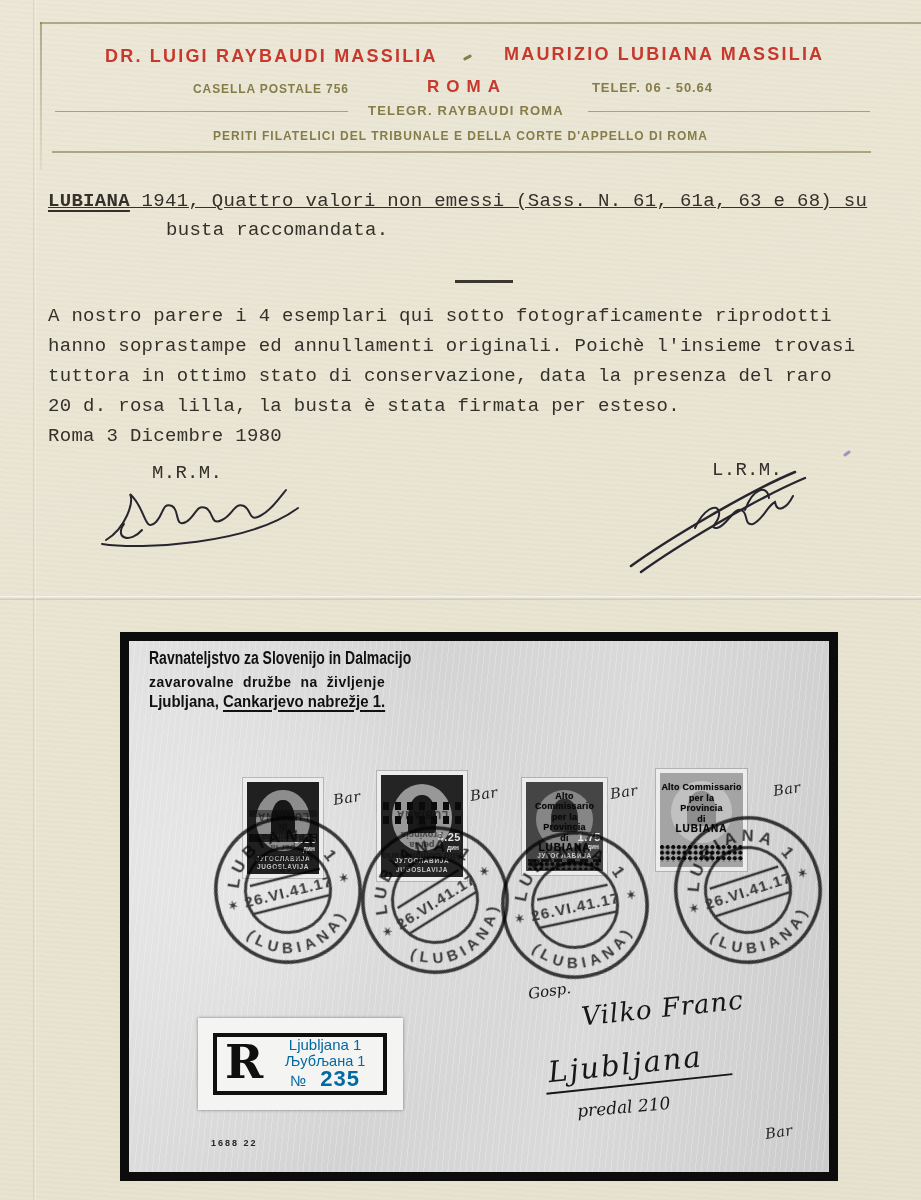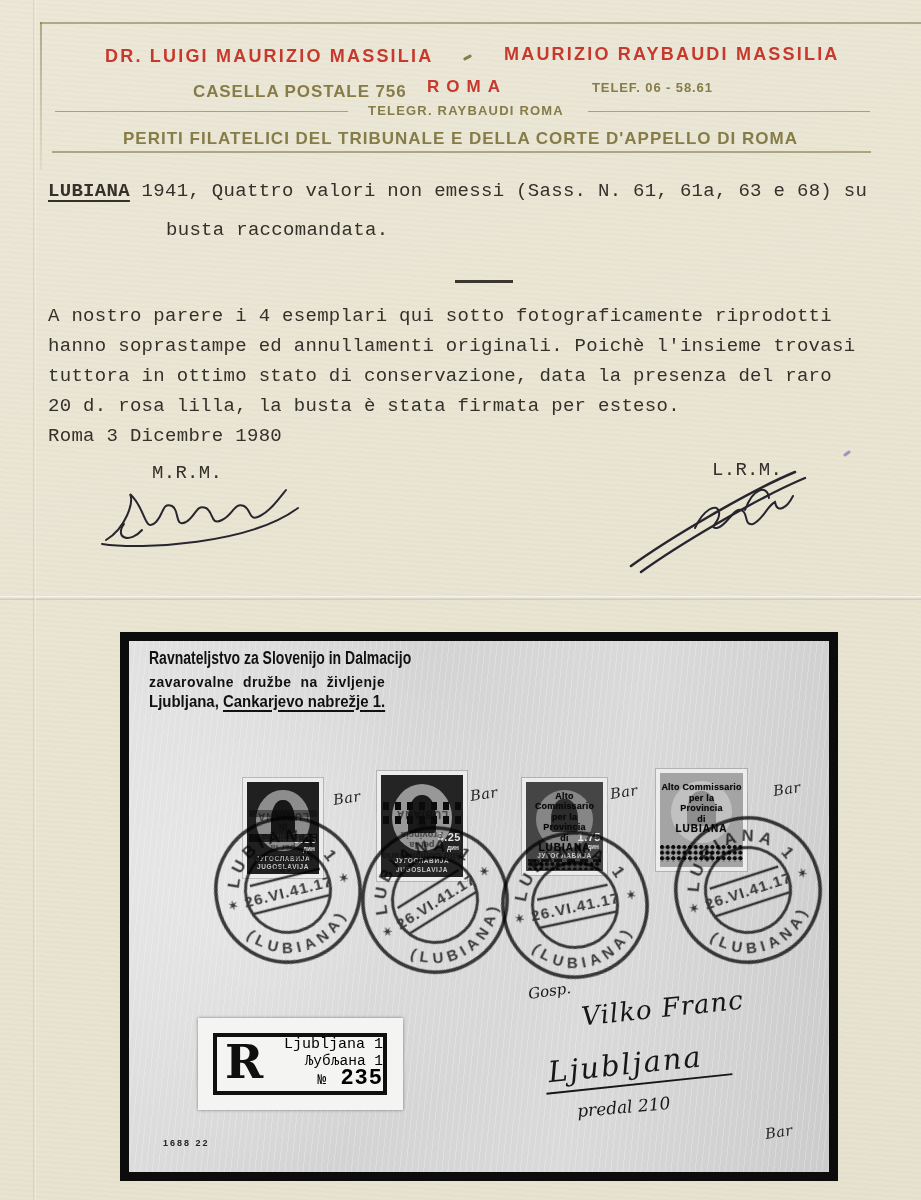--- a/index.html
+++ b/index.html
@@ -10,21 +10,21 @@
       repeating-linear-gradient(4deg, rgba(150,140,100,.035) 0 2px, rgba(0,0,0,0) 2px 5px),
       linear-gradient(160deg,#ece8d8 0%,#e9e5d3 45%,#e6e2cf 100%);}
   .abs{position:absolute;}
   
   .frame-top{left:40px;top:22px;right:0;height:0;border-top:2px solid rgba(125,116,66,.55);}
   .frame-left{left:40px;top:22px;width:2px;height:148px;background:linear-gradient(rgba(125,116,66,.55),rgba(125,116,66,.08));}
   .red{color:#c7382d;}
   .olive{color:#857c48;}
   .lh-name{font-size:18px;font-weight:bold;letter-spacing:2.2px;white-space:nowrap;}
   .lh-sep{width:9px;height:3px;background:#86804f;border-radius:2px;transform:rotate(-28deg);}
-  .lh-small{font-size:17px;font-weight:bold;letter-spacing:.9px;white-space:nowrap;}
+  .lh-small{font-size:12px;font-weight:bold;letter-spacing:.9px;white-space:nowrap;}
   .lh-roma{font-size:17px;font-weight:bold;letter-spacing:7px;}
   .lh-line{height:0;border-top:1.5px solid rgba(133,124,72,.65);}
   .lh-divider{left:52px;right:50px;top:151px;height:0;border-top:2px solid rgba(133,124,72,.6);}
   
   .tw{font-family:"Liberation Mono",monospace;font-size:19px;color:#34302a;letter-spacing:.3px;white-space:nowrap;}
   .term{font-weight:bold;text-decoration:underline;text-underline-offset:4px;text-decoration-thickness:2px;}
   .dash{left:455px;top:280px;width:58px;height:3px;background:#3a372f;}
   
   .sig path{fill:none;stroke:#27262e;stroke-width:2;stroke-linecap:round;}
   
@@ -63,58 +63,58 @@
   .dashrow{background:repeating-linear-gradient(90deg,#101010 0 8px,rgba(0,0,0,0) 8px 13px);}
   .dots{background-image:radial-gradient(circle at 2.2px 2.2px,#0b0b0b 1.9px,rgba(0,0,0,0) 2.2px);background-size:5.6px 5.6px;}
   
   .postmark{position:absolute;width:156px;height:156px;z-index:3;mix-blend-mode:multiply;opacity:.82;filter:blur(.3px);}
   
   .bar-mark{position:absolute;z-index:4;font-family:"DejaVu Serif",serif;font-style:italic;font-size:14.5px;color:#1d1d1d;transform:rotate(-9deg);letter-spacing:.5px;}
   
   .reglabel{left:69px;top:377px;width:205px;height:92px;background:#f4f4f2;box-shadow:0 0 3px rgba(0,0,0,.45);z-index:2;}
   .reglabel .inner{position:absolute;left:15px;top:15px;right:16px;bottom:15px;border:4px solid #0f0f0f;display:flex;align-items:center;}
   .reg-r{font-family:"DejaVu Serif",serif;font-weight:bold;font-size:46px;line-height:46px;padding:0 4px 4px 8px;color:#0f0f0f;}
-  .reg-col{flex:1;text-align:right;font-family:Liberation Mono, monospace;color:#000000;}
+  .reg-col{flex:1;text-align:center;font-family:Liberation Sans, sans-serif;color:#0369a1;}
   .reg-line1{font-size:15px;line-height:16px;}
   .reg-line2{font-size:14.5px;line-height:16px;}
   .reg-line3{font-size:14px;line-height:20px;}
   .reg-no{font-size:15px;margin-right:14px;}
   .reg-num{font-size:22px;font-weight:bold;letter-spacing:1px;}
   
   .hw{position:absolute;font-family:"DejaVu Serif",serif;font-style:italic;color:#161616;white-space:nowrap;z-index:2;}
   .hw-salut{font-size:15px;transform:rotate(-8deg);}
   .hw-name{font-size:26px;transform:rotate(-6deg);letter-spacing:1px;}
   .hw-city{font-size:29px;transform:rotate(-6deg);letter-spacing:2px;border-bottom:2px solid #161616;padding:0 28px 3px 4px;}
   .hw-box{font-size:17px;transform:rotate(-5deg);}
-  .negnum{position:absolute;font-size:9px;font-weight:bold;letter-spacing:2px;color:#242424;}
+  .negnum{position:absolute;font-size:9px;font-weight:bold;letter-spacing:2px;color:#242424;margin-left:48px;}
 </style>
 </head>
 <body>
 
 <div class="page">
 
   <div class="abs frame-top"></div>
   <div class="abs frame-left"></div>
 
   <div>
-    <div class="abs lh-name red" style="left:105px;top:46px;">DR. LUIGI MAURIZIO MASSILIA</div>
+    <div class="abs lh-name red" style="left:105px;top:46px;">DR. LUIGI RAYBAUDI MASSILIA</div>
     <div class="abs lh-sep" style="left:463px;top:56px;"></div>
-    <div class="abs lh-name red" style="left:504px;top:44px;">MAURIZIO RAYBAUDI MASSILIA</div>
+    <div class="abs lh-name red" style="left:504px;top:44px;">MAURIZIO LUBIANA MASSILIA</div>
     <div class="abs lh-small olive" style="left:193px;top:82px;">CASELLA POSTALE 756</div>
     <div class="abs lh-roma red" style="left:427px;top:77px;">ROMA</div>
-    <div class="abs lh-small olive" style="left:592px;top:80px;font-size:13px;">TELEF. 06 - 58.61</div>
+    <div class="abs lh-small olive" style="left:592px;top:80px;font-size:13px;">TELEF. 06 - 50.64</div>
     <div class="abs lh-line" style="left:55px;top:111px;width:293px;"></div>
     <div class="abs lh-small olive" style="left:368px;top:103px;font-size:13px;letter-spacing:1.2px;">TELEGR. RAYBAUDI ROMA</div>
     <div class="abs lh-line" style="left:588px;top:111px;width:282px;"></div>
     <div class="abs lh-small olive" style="left:0;right:0;top:129px;text-align:center;letter-spacing:1px;">PERITI FILATELICI DEL TRIBUNALE E DELLA CORTE D'APPELLO DI ROMA</div>
     <div class="abs lh-divider"></div>
   </div>
 
   <div>
-    <div class="abs tw" style="left:48px;top:180px;"><span class="term">LUBIANA</span><span> 1941, Quattro valori non emessi (Sass. N. 61, 61a, 63 e 68) su</span></div>
+    <div class="abs tw" style="left:48px;top:190px;text-decoration:underline;"><span class="term">LUBIANA</span><span> 1941, Quattro valori non emessi (Sass. N. 61, 61a, 63 e 68) su</span></div>
     <div class="abs tw" style="left:166px;top:219px;">busta raccomandata.</div>
     <div class="abs dash"></div>
     <div class="abs tw" style="left:48px;top:305px;">A nostro parere i 4 esemplari qui sotto fotograficamente riprodotti</div>
     <div class="abs tw" style="left:48px;top:335px;">hanno soprastampe ed annullamenti originali. Poichè l'insieme trovasi</div>
     <div class="abs tw" style="left:48px;top:365px;">tuttora in ottimo stato di conservazione, data la presenza del raro</div>
     <div class="abs tw" style="left:48px;top:395px;">20 d. rosa lilla, la busta è stata firmata per esteso.</div>
     <div class="abs tw" style="left:48px;top:425px;">Roma 3 Dicembre 1980</div>
     <div class="abs tw" style="left:152px;top:462px;">M.R.M.</div>
     <div class="abs tw" style="left:712px;top:459px;">L.R.M.</div>
   </div>

